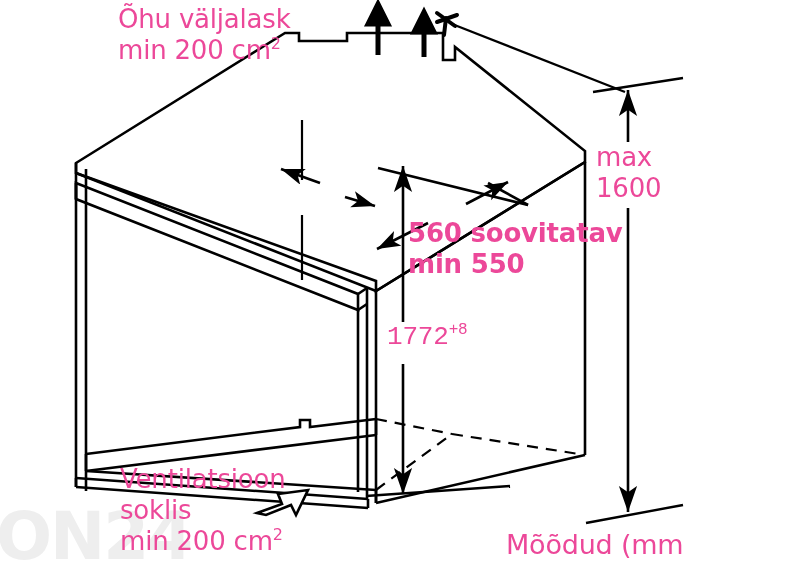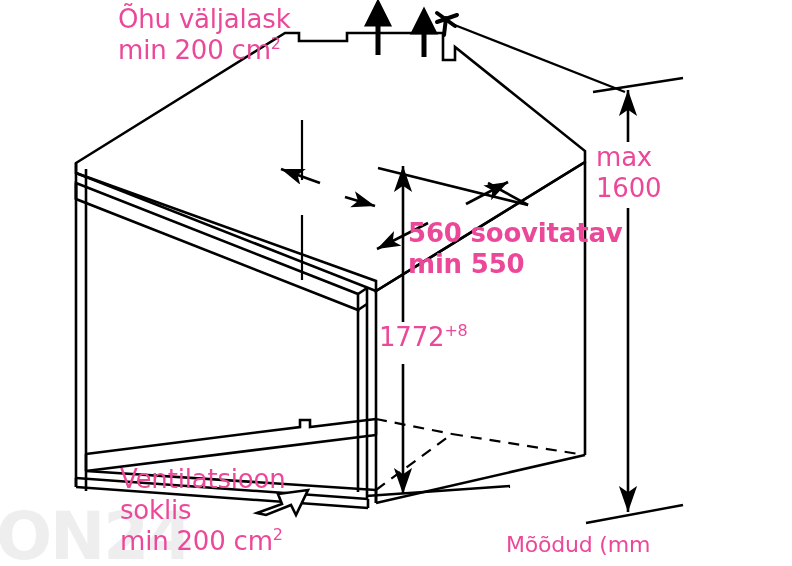--- a/index.html
+++ b/index.html
@@ -32,24 +32,24 @@
     letter-spacing: -0.2px;
   }
   .lbl-sup {
     font-size: 16px;
     vertical-align: super;
     line-height: 0;
   }
   #label-air-outlet { left: 118px; top: 4px; }
   #label-min-560   { left: 305px; top: 166px; }
   #label-depth     { left: 408px; top: 218px; font-weight: bold; }
-  #label-height    { left: 379px; top: 322px; }
+  #label-height    { left: 387px; top: 322px; font-family: Liberation Mono, monospace; }
   #label-max       { left: 596px; top: 142px; }
   #label-vent      { left: 120px; top: 464px; }
-  #label-dims      { left: 506px; top: 529px; font-size: 22px; }
+  #label-dims      { left: 506px; top: 529px; font-size: 27px; }
   #watermark {
     position: absolute;
     left: -4px;
     top: 498px;
     font-size: 66px;
     font-weight: bold;
     color: #eeeeee;
     letter-spacing: -2px;
     font-family: "DejaVu Sans", sans-serif;
     user-select: none;

